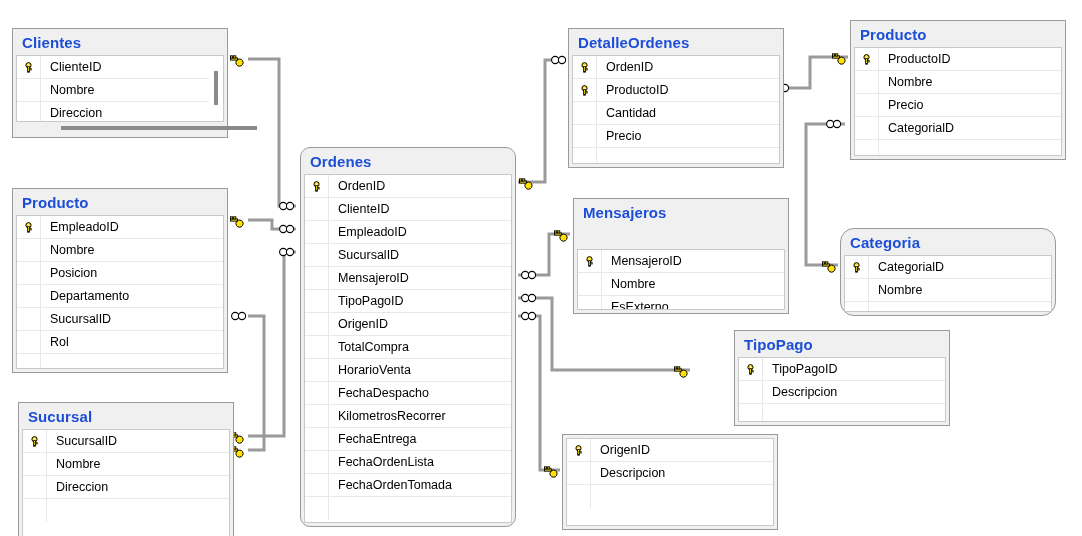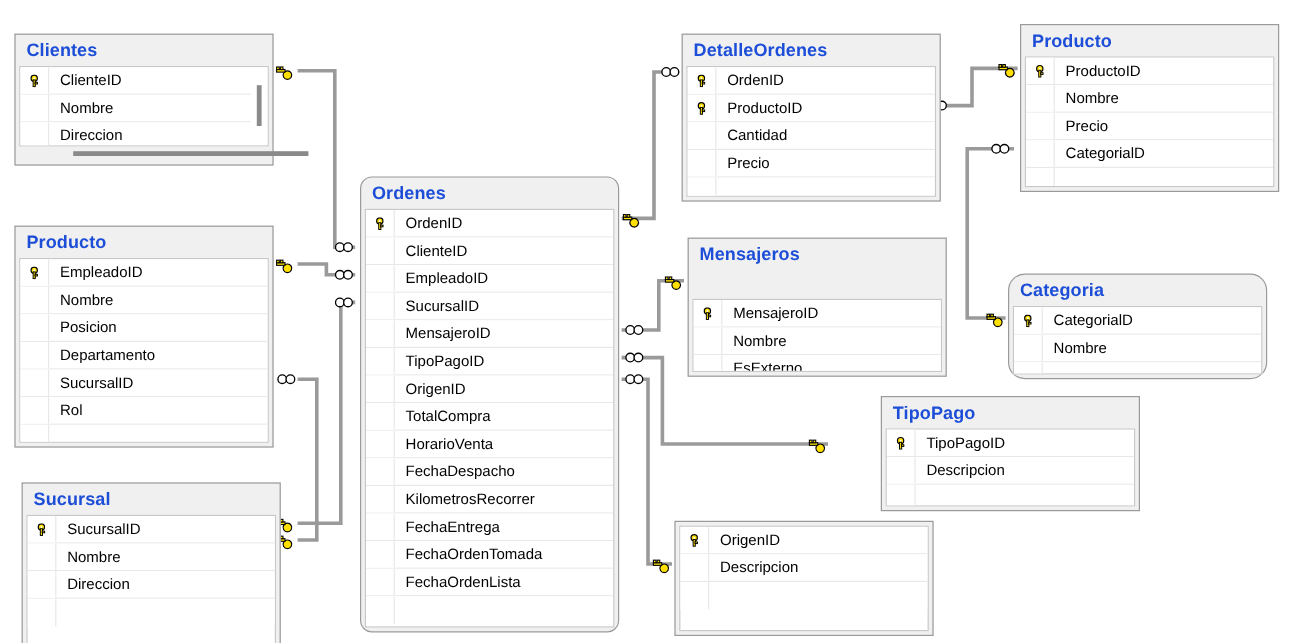--- a/index.html
+++ b/index.html
@@ -360,25 +360,25 @@
           <div class="row">
             <div class="gutter"></div>
             <div class="col-name">KilometrosRecorrer</div>
           </div>
           <div class="row">
             <div class="gutter"></div>
             <div class="col-name">FechaEntrega</div>
           </div>
           <div class="row">
             <div class="gutter"></div>
+            <div class="col-name">FechaOrdenLista</div>
+          </div>
+          <div class="row">
+            <div class="gutter"></div>
             <div class="col-name">FechaOrdenTomada</div>
-          </div>
-          <div class="row">
-            <div class="gutter"></div>
-            <div class="col-name">FechaOrdenLista</div>
           </div>
           <div class="row filler">
             <div class="gutter"></div>
           </div>
         </div>
       </div>
       <div class="table-box" style="left: 568px; top: 28px; width: 216px; height: 140px;">
         <div class="table-title">DetalleOrdenes</div>
         <div class="grid">
           <div class="row">

